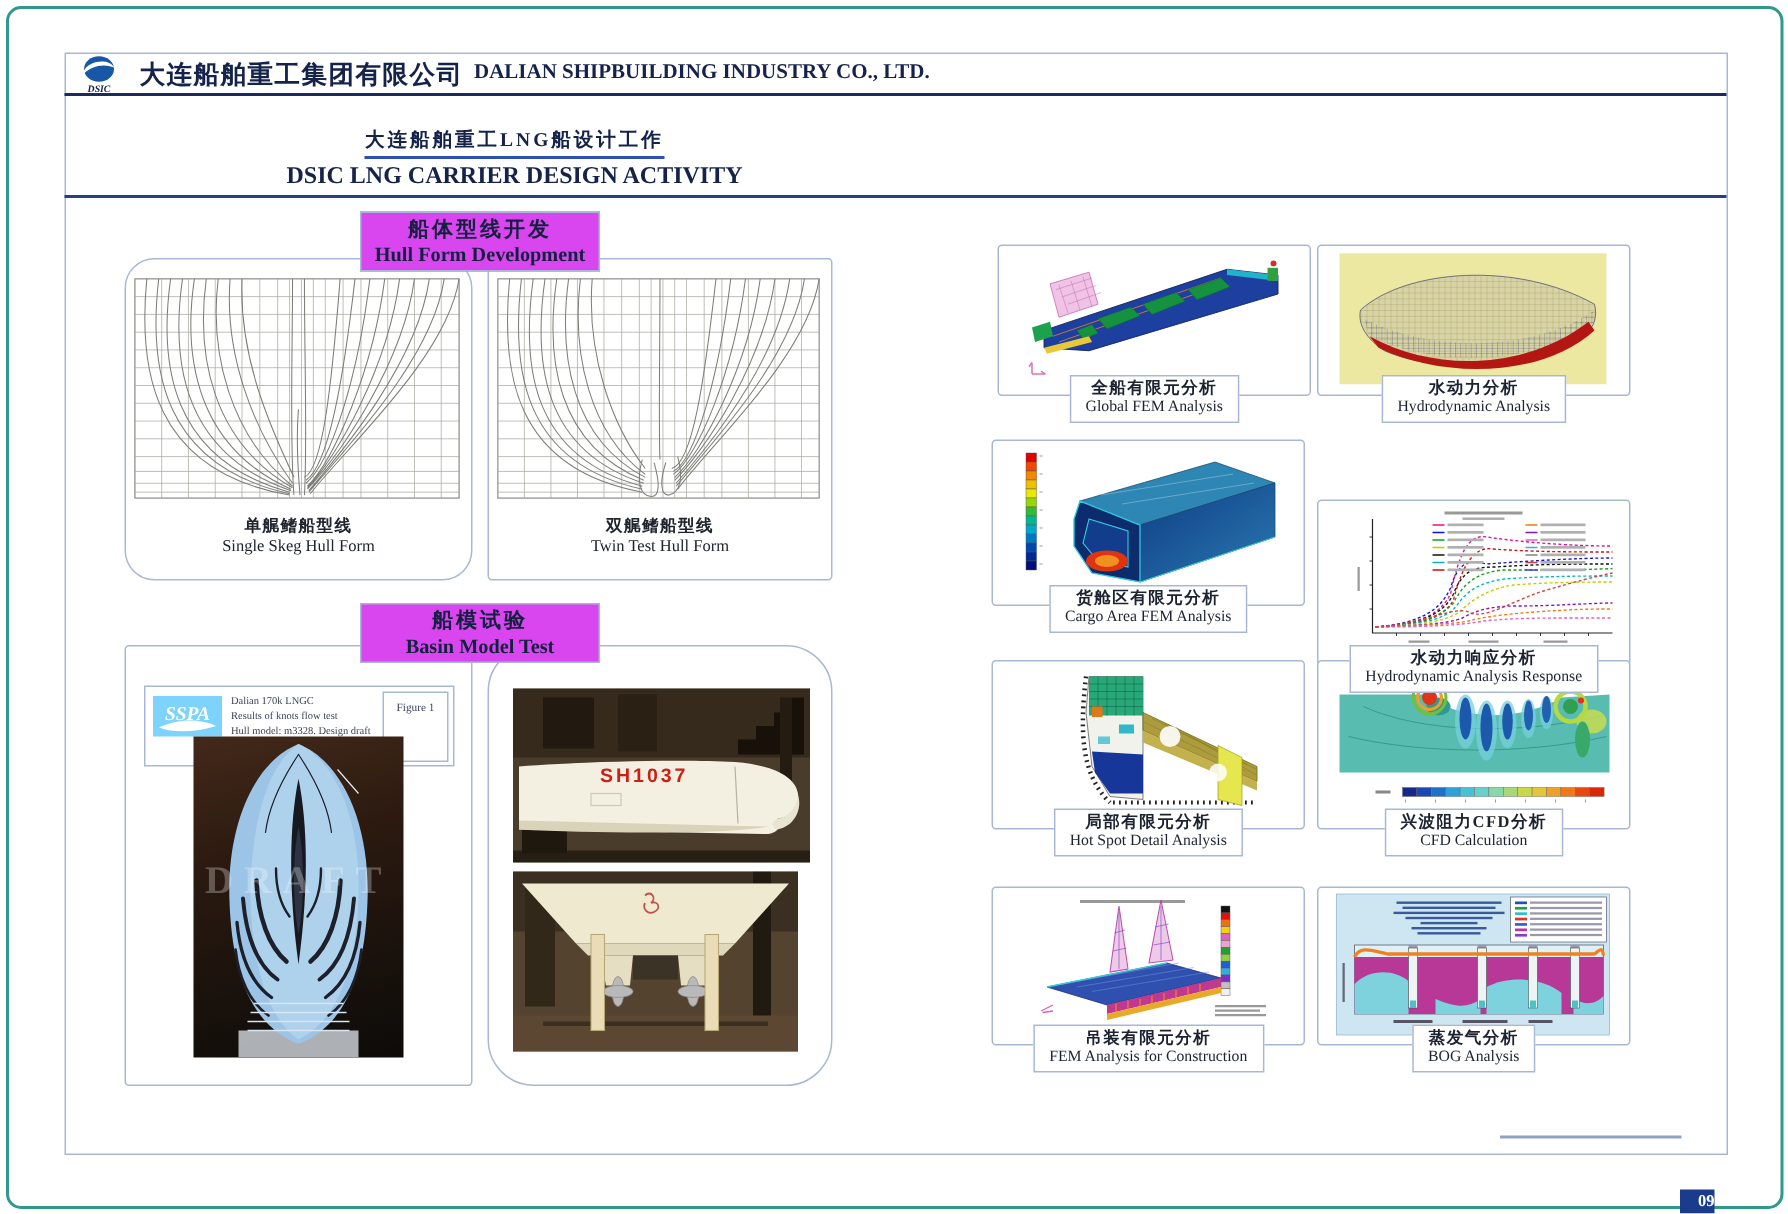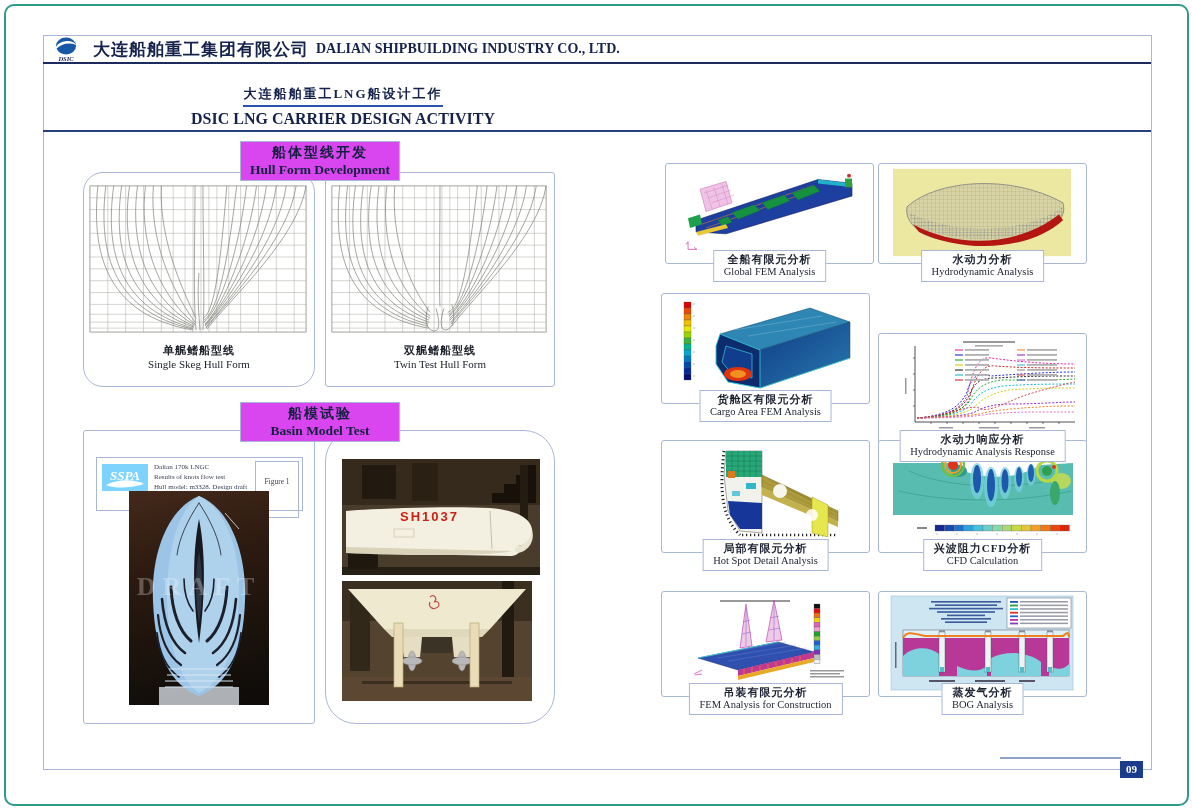--- a/index.html
+++ b/index.html
@@ -27,29 +27,29 @@
   .dc-cn{font-weight:bold;font-size:11px;color:#20242e;letter-spacing:1px;}
   .dc-en{font-size:11px;color:#20242e;}
   .cap-box{position:absolute;left:50%;transform:translateX(-50%);background:#fff;
         border:1px solid #a9b7d6;text-align:center;padding:2px 10px;white-space:nowrap;z-index:4;}
   .cap-cn{font-weight:bold;font-size:11px;color:#1c2230;letter-spacing:1px;line-height:1.2;}
   .cap-en{font-size:10.5px;color:#1c2230;line-height:1.2;}
   .sspa-box{position:absolute;left:12px;top:26px;width:205px;height:52px;border:1px solid #a9b7d6;background:#fff;}
   .sspa-logo{position:absolute;left:5px;top:6px;width:46px;height:27px;background:#7dd3fc;}
   .sspa-lines{position:absolute;left:57px;top:4px;width:100px;font-size:7px;line-height:1.45;color:#3a3f55;}
   .sspa-fig{position:absolute;left:158px;top:3px;width:42px;height:40px;border:1px solid #a9b7d6;
-        font-size:7.5px;color:#3a3f55;text-align:center;padding-top:15px;}
+        font-size:7.5px;color:#3a3f55;text-align:center;padding-top:5px;}
   .photo{position:absolute;overflow:hidden;}
   .watermark{position:absolute;left:0;top:38%;width:100%;text-align:center;
         font-weight:bold;font-size:26px;letter-spacing:7px;color:rgba(255,255,255,0.28);}
   .hull-id{position:absolute;left:58px;top:50px;font-weight:bold;font-size:13px;
         letter-spacing:2px;color:#cc2015;font-family:"Liberation Sans",sans-serif;}
   .badge-line{position:absolute;left:1000px;top:757px;width:121px;height:2px;background:#8ea2c8;}
-  .page-badge{position:absolute;left:1120px;top:761px;width:23px;height:17px;background:#1b3c8c;
-        color:#fff;font-weight:bold;font-size:11px;text-align:center;line-height:17px;}
+  .page-badge{position:absolute;left:1120px;top:793px;width:23px;height:17px;background:#1b3c8c;
+        color:#fff;font-weight:bold;font-size:11px;text-align:right;line-height:17px;}
   svg{display:block;}
 </style>
 </head>
 <body>
 
 <div class="page">
   <div class="outer-frame"></div>
   <div class="content-frame"></div>
 
   <div class="hdr">

